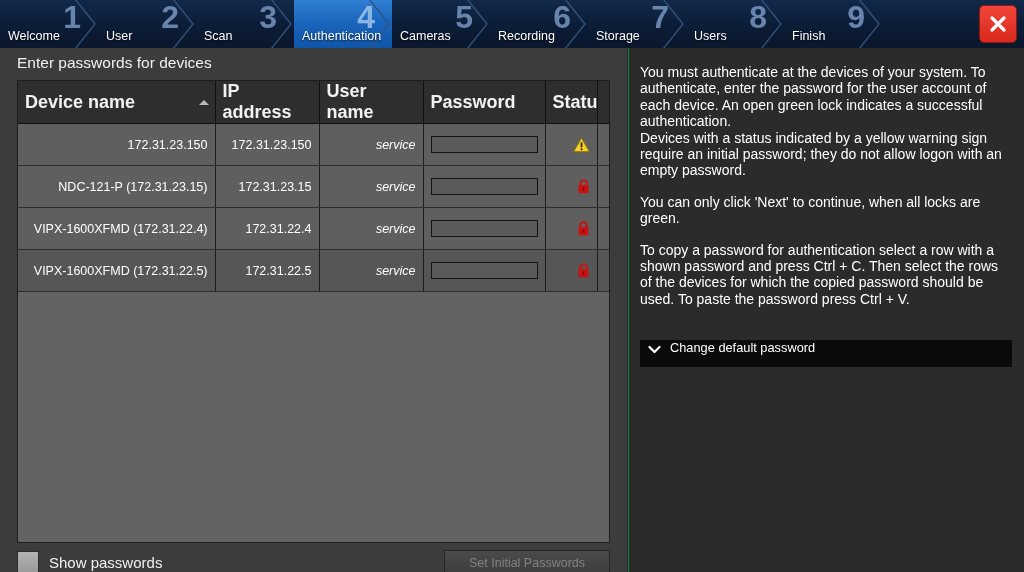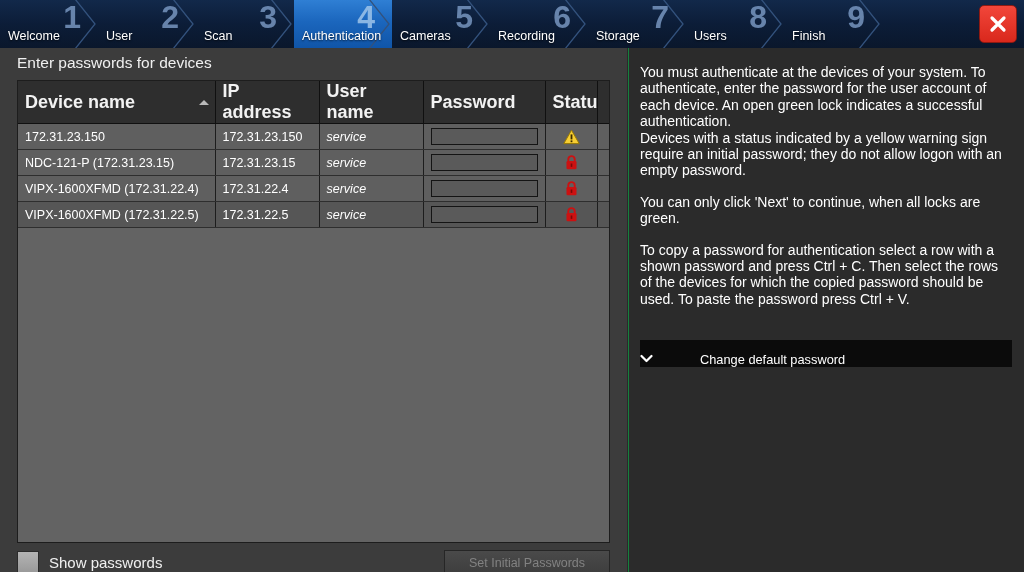--- a/index.html
+++ b/index.html
@@ -142,26 +142,27 @@
     position: absolute;
     right: 6px; top: 50%;
     margin-top: -2px;
     width: 0; height: 0;
     border-left: 5px solid transparent;
     border-right: 5px solid transparent;
     border-bottom: 5px solid #b9b9b9;
   }
   table.devices tbody td {
     height: 24.5px;
-    padding: 4px 7px;
+    padding: 12px 7px;
     color: #ffffff;
     border-right: 1px solid #1d1d1d;
     border-bottom: 1px solid #2e2e2e;
     white-space: nowrap;
     overflow: hidden;
+    text-align: right;
   }
   table.devices tbody td:last-child { border-right: none; }
   tbody tr.odd td  { background: #5f5f5f; }
   tbody tr.even td { background: #565656; }
   td.username { font-style: italic; color: #ffffff; }
   td.pw-cell { padding: 0 6px; }
   td.status-cell { text-align: center; padding: 0; }
 
   .pw-input {
     width: 100%;
@@ -216,24 +217,23 @@
     font-size: 14px;
     line-height: 16.4px;
   }
   .info-gap { height: 15px; }
 
   .collapse-bar {
     position: absolute;
     left: 11px; top: 292px;
     width: 372px; height: 27px;
     background: #0b0b0b;
-    display: flex; align-items: flex-end;
-    padding-left: 0;
+    display: flex; align-items: flex-start;
+    padding-left: 8px;
     cursor: pointer;
-    gap: 38px;
   }
   .collapse-bar .chev-down { margin-right: 9px; display:block; }
   .collapse-bar .cb-label { color: #ffffff; font-size: 12.8px; }
 </style>
 </head>
 <body>
 
 <div class="wizard-nav">
   <div class="nav-steps" id="nav-steps">
       <div class="nav-step">

